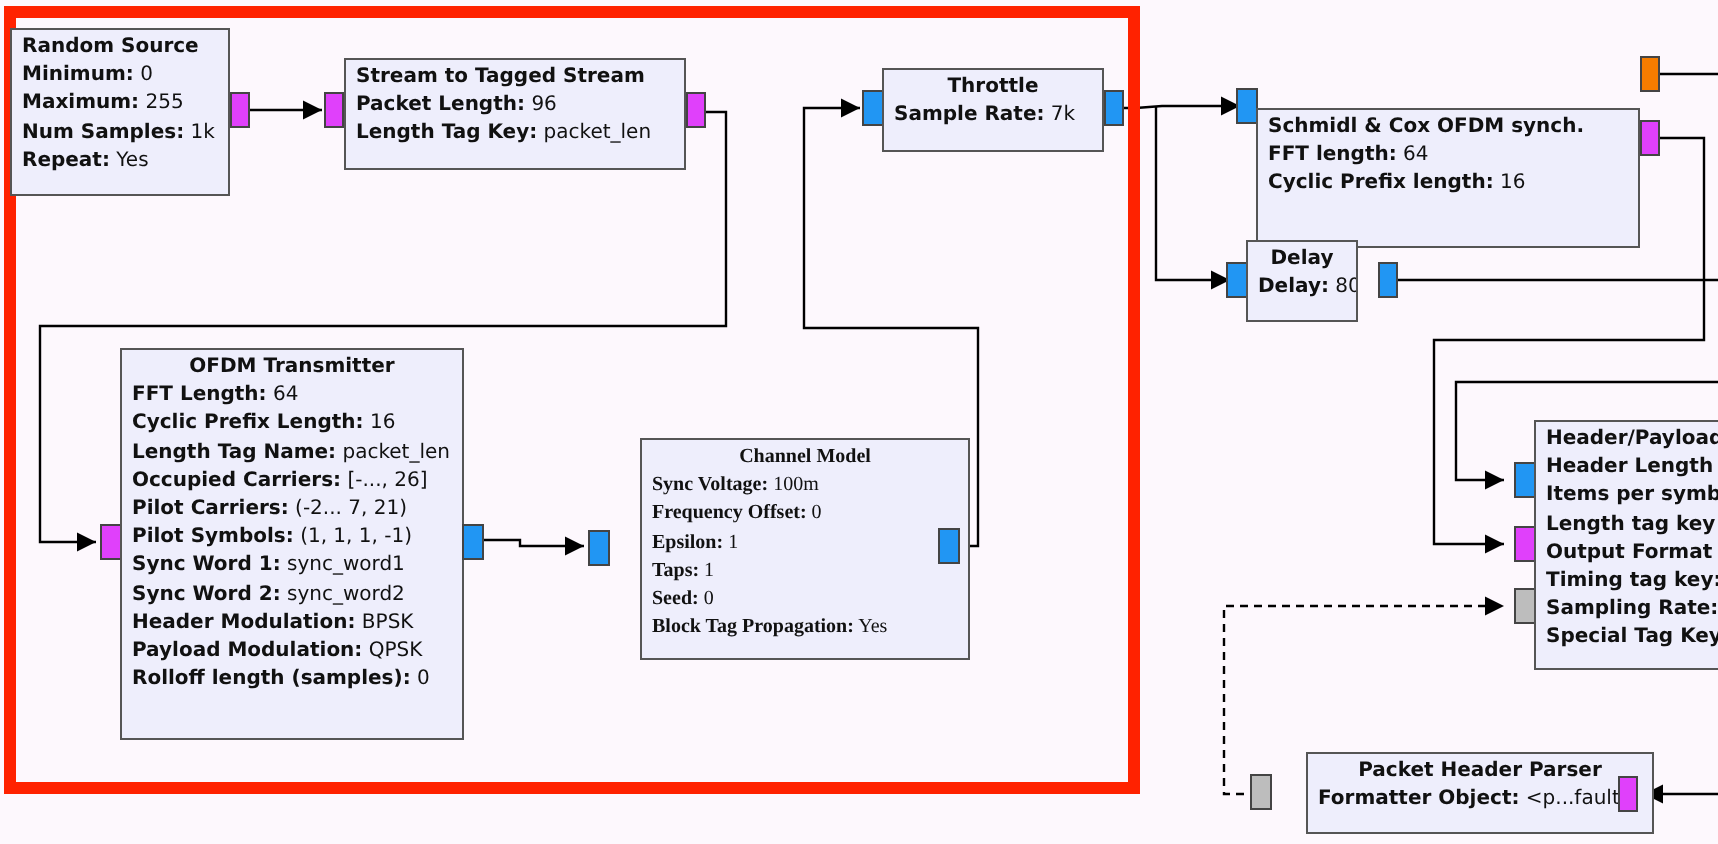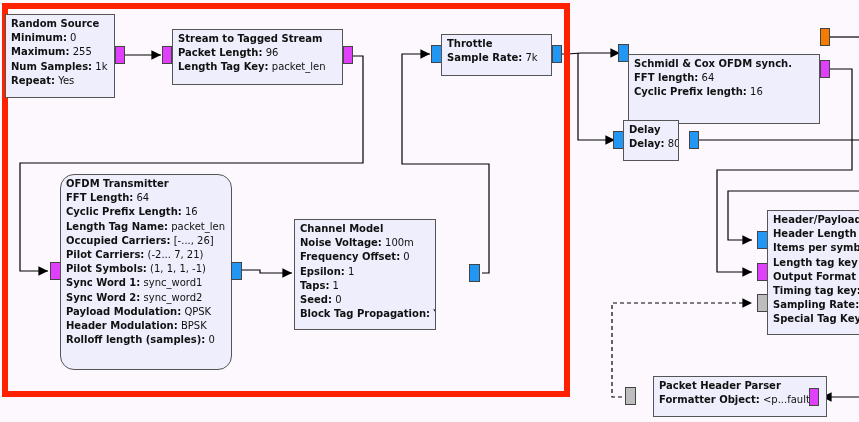--- a/index.html
+++ b/index.html
@@ -1,21 +1,21 @@
 <!DOCTYPE html>
 <html><head>
 <meta charset="utf-8">
 <style>
   html, body { margin:0; padding:0; }
   body { width:859px; height:422px; background:#fdf8fd; position:relative; overflow:hidden;
          font-family:"DejaVu Sans", sans-serif; font-size:10px; color:#111; }
   svg.wires { position:absolute; left:0; top:0; width:859px; height:422px; pointer-events:none; }
   .block { position:absolute; background:#eeeefc; border:1px solid #555; box-sizing:border-box;
            padding:2px 5px; line-height:14.2px; white-space:nowrap; overflow:hidden; }
-  .block .title { font-weight:bold; text-align:left; display:block; }
+  .block .title { font-weight:bold; text-align:center; display:block; }
   .block .title.left { text-align:left; }
   .row { display:block; }
   .row b { font-weight:bold; }
   .port { position:absolute; box-sizing:border-box; border:1px solid #444; }
   .p-blue { background:#2196f3; }
   .p-mag { background:#e040fb; }
   .p-org { background:#f57c00; }
   .p-gray { background:#bdbdbd; }
   .selection { position:absolute; left:2px; top:3px; width:568px; height:394px;
                border:6px solid #ff2200; box-sizing:border-box; }
@@ -81,40 +81,40 @@
 <div class="port p-mag" style="left:820px;top:60px;width:10px;height:18px;"></div>
 
 <div class="port p-blue" style="left:613px;top:131px;width:11px;height:18px;"></div>
 <div class="block" style="left:623px;top:120px;width:56px;height:41px;">
   <span class="title">Delay</span>
   <span class="row"><b>Delay:</b> <span>80</span></span>
 </div>
 <div class="port p-blue" style="left:689px;top:131px;width:10px;height:18px;"></div>
 
 <div class="port p-mag" style="left:50px;top:262px;width:11px;height:18px;"></div>
-<div class="block" style="left:60px;top:174px;width:172px;height:196px;border-radius:14px;">
+<div class="block" style="left:60px;top:174px;width:172px;height:196px;">
   <span class="title">OFDM Transmitter</span>
   <span class="row"><b>FFT Length:</b> <span>64</span></span>
   <span class="row"><b>Cyclic Prefix Length:</b> <span>16</span></span>
   <span class="row"><b>Length Tag Name:</b> <span>packet_len</span></span>
   <span class="row"><b>Occupied Carriers:</b> <span>[-..., 26]</span></span>
   <span class="row"><b>Pilot Carriers:</b> <span>(-2... 7, 21)</span></span>
   <span class="row"><b>Pilot Symbols:</b> <span>(1, 1, 1, -1)</span></span>
   <span class="row"><b>Sync Word 1:</b> <span>sync_word1</span></span>
   <span class="row"><b>Sync Word 2:</b> <span>sync_word2</span></span>
+  <span class="row"><b>Header Modulation:</b> <span>BPSK</span></span>
   <span class="row"><b>Payload Modulation:</b> <span>QPSK</span></span>
-  <span class="row"><b>Header Modulation:</b> <span>BPSK</span></span>
   <span class="row"><b>Rolloff length (samples):</b> <span>0</span></span>
 </div>
 <div class="port p-blue" style="left:231px;top:262px;width:11px;height:18px;"></div>
 
 <div class="port p-blue" style="left:294px;top:265px;width:11px;height:18px;"></div>
-<div class="block" style="left:294px;top:219px;width:142px;height:111px;">
+<div class="block" style="left:320px;top:219px;width:165px;height:111px;font-family:Liberation Serif, serif;">
   <span class="title">Channel Model</span>
-  <span class="row"><b>Noise Voltage:</b> <span>100m</span></span>
+  <span class="row"><b>Sync Voltage:</b> <span>100m</span></span>
   <span class="row"><b>Frequency Offset:</b> <span>0</span></span>
   <span class="row"><b>Epsilon:</b> <span>1</span></span>
   <span class="row"><b>Taps:</b> <span>1</span></span>
   <span class="row"><b>Seed:</b> <span>0</span></span>
   <span class="row"><b>Block Tag Propagation:</b> <span>Yes</span></span>
 </div>
 <div class="port p-blue" style="left:469px;top:264px;width:11px;height:18px;"></div>
 
 <div class="port p-blue" style="left:757px;top:231px;width:11px;height:18px;"></div>
 <div class="port p-mag" style="left:757px;top:263px;width:11px;height:18px;"></div>

